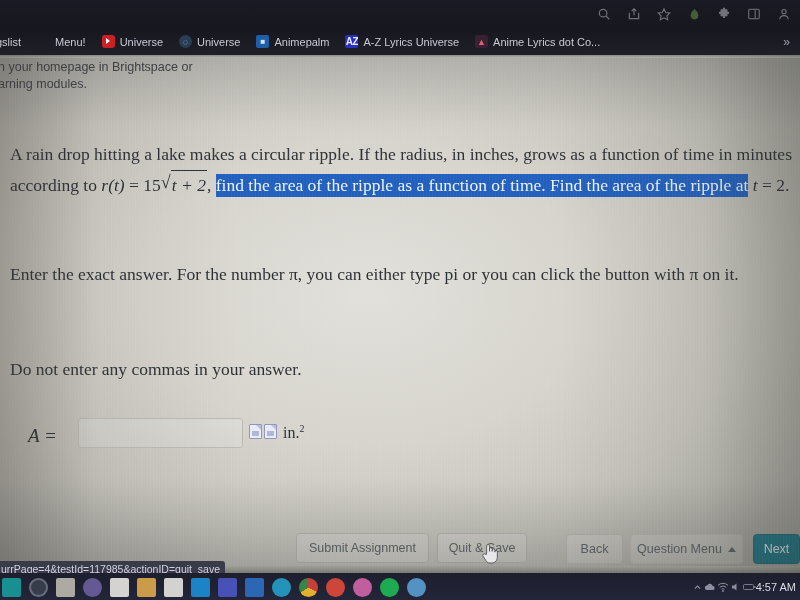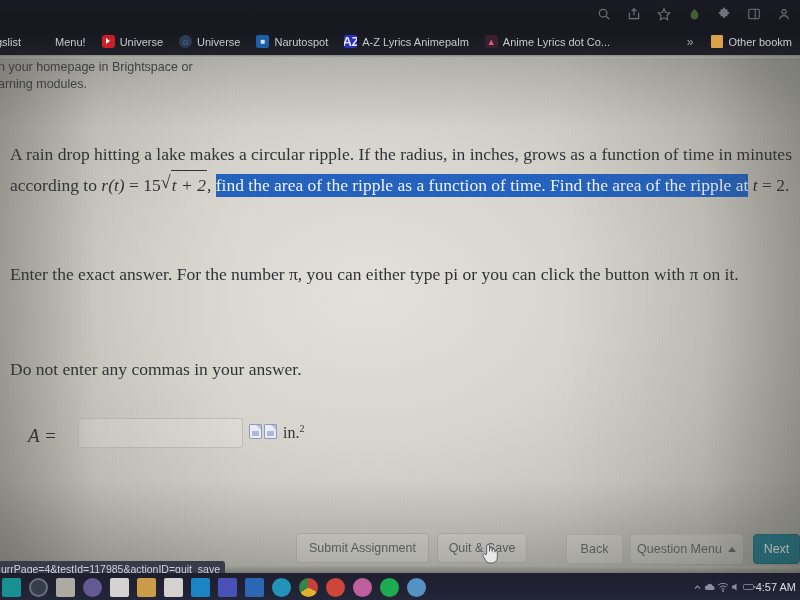--- a/index.html
+++ b/index.html
@@ -51,21 +51,21 @@
     font-size:7px; font-weight:bold; color:#fff; overflow:hidden;
   }
   .fav-yahoo{ background:transparent; }
   .fav-yt{ background:#cc2027; border-radius:3px; position:relative; }
   .fav-yt:after{
     content:""; position:absolute; left:4.5px; top:3px;
     border-left:4px solid #fff; border-top:3px solid transparent; border-bottom:3px solid transparent;
   }
   .fav-anime{ background:#2a3d55; border-radius:50%; color:#8fd3f4; font-size:9px; }
   .fav-naru{ background:#1f5fa8; color:#cfe6ff; font-size:8px; }
-  .fav-az{ background:#2a2fc4; color:#e9e9ff; font-size:13px; letter-spacing:-.4px; }
+  .fav-az{ background:#2a2fc4; color:#e9e9ff; font-size:10px; letter-spacing:-.4px; }
   .fav-alc{ background:#3a2030; color:#e06070; font-size:9px; }
   .bm-chevrons{
     margin-left:auto; color:#9aa0ad; font-size:12px; padding:0 10px; flex:0 0 auto;
   }
   .fav-folder{
     width:12px; height:13px; background:#d8a14a; border-radius:1px; flex:0 0 auto;
   }
 
   
   .page{
@@ -330,35 +330,31 @@
     <div class="bm">
       <span class="fav fav-yt"></span>
       <span>Universe</span>
     </div>
     <div class="bm">
       <span class="fav fav-anime">◌</span>
       <span>Universe</span>
     </div>
     <div class="bm">
       <span class="fav fav-naru">■</span>
-      <span>Narutospot</span>
+      <span>Animepalm</span>
     </div>
     <div class="bm">
       <span class="fav fav-az">AZ</span>
-      <span>A-Z Lyrics Animepalm</span>
+      <span>A-Z Lyrics Universe</span>
     </div>
     <div class="bm">
       <span class="fav fav-alc">▲</span>
       <span>Anime Lyrics dot Co...</span>
     </div>
     <span class="bm-chevrons">»</span>
-    <div class="bm">
-      <span class="fav-folder"></span>
-      <span>Other bookm</span>
-    </div>
   </div>
 </div>
 
 <div class="seam"></div>
 
 <div class="page">
 
   <div class="banner">
     <div class="ln ln1">n your homepage in Brightspace or</div>
     <div class="ln ln2">arning modules.</div>

